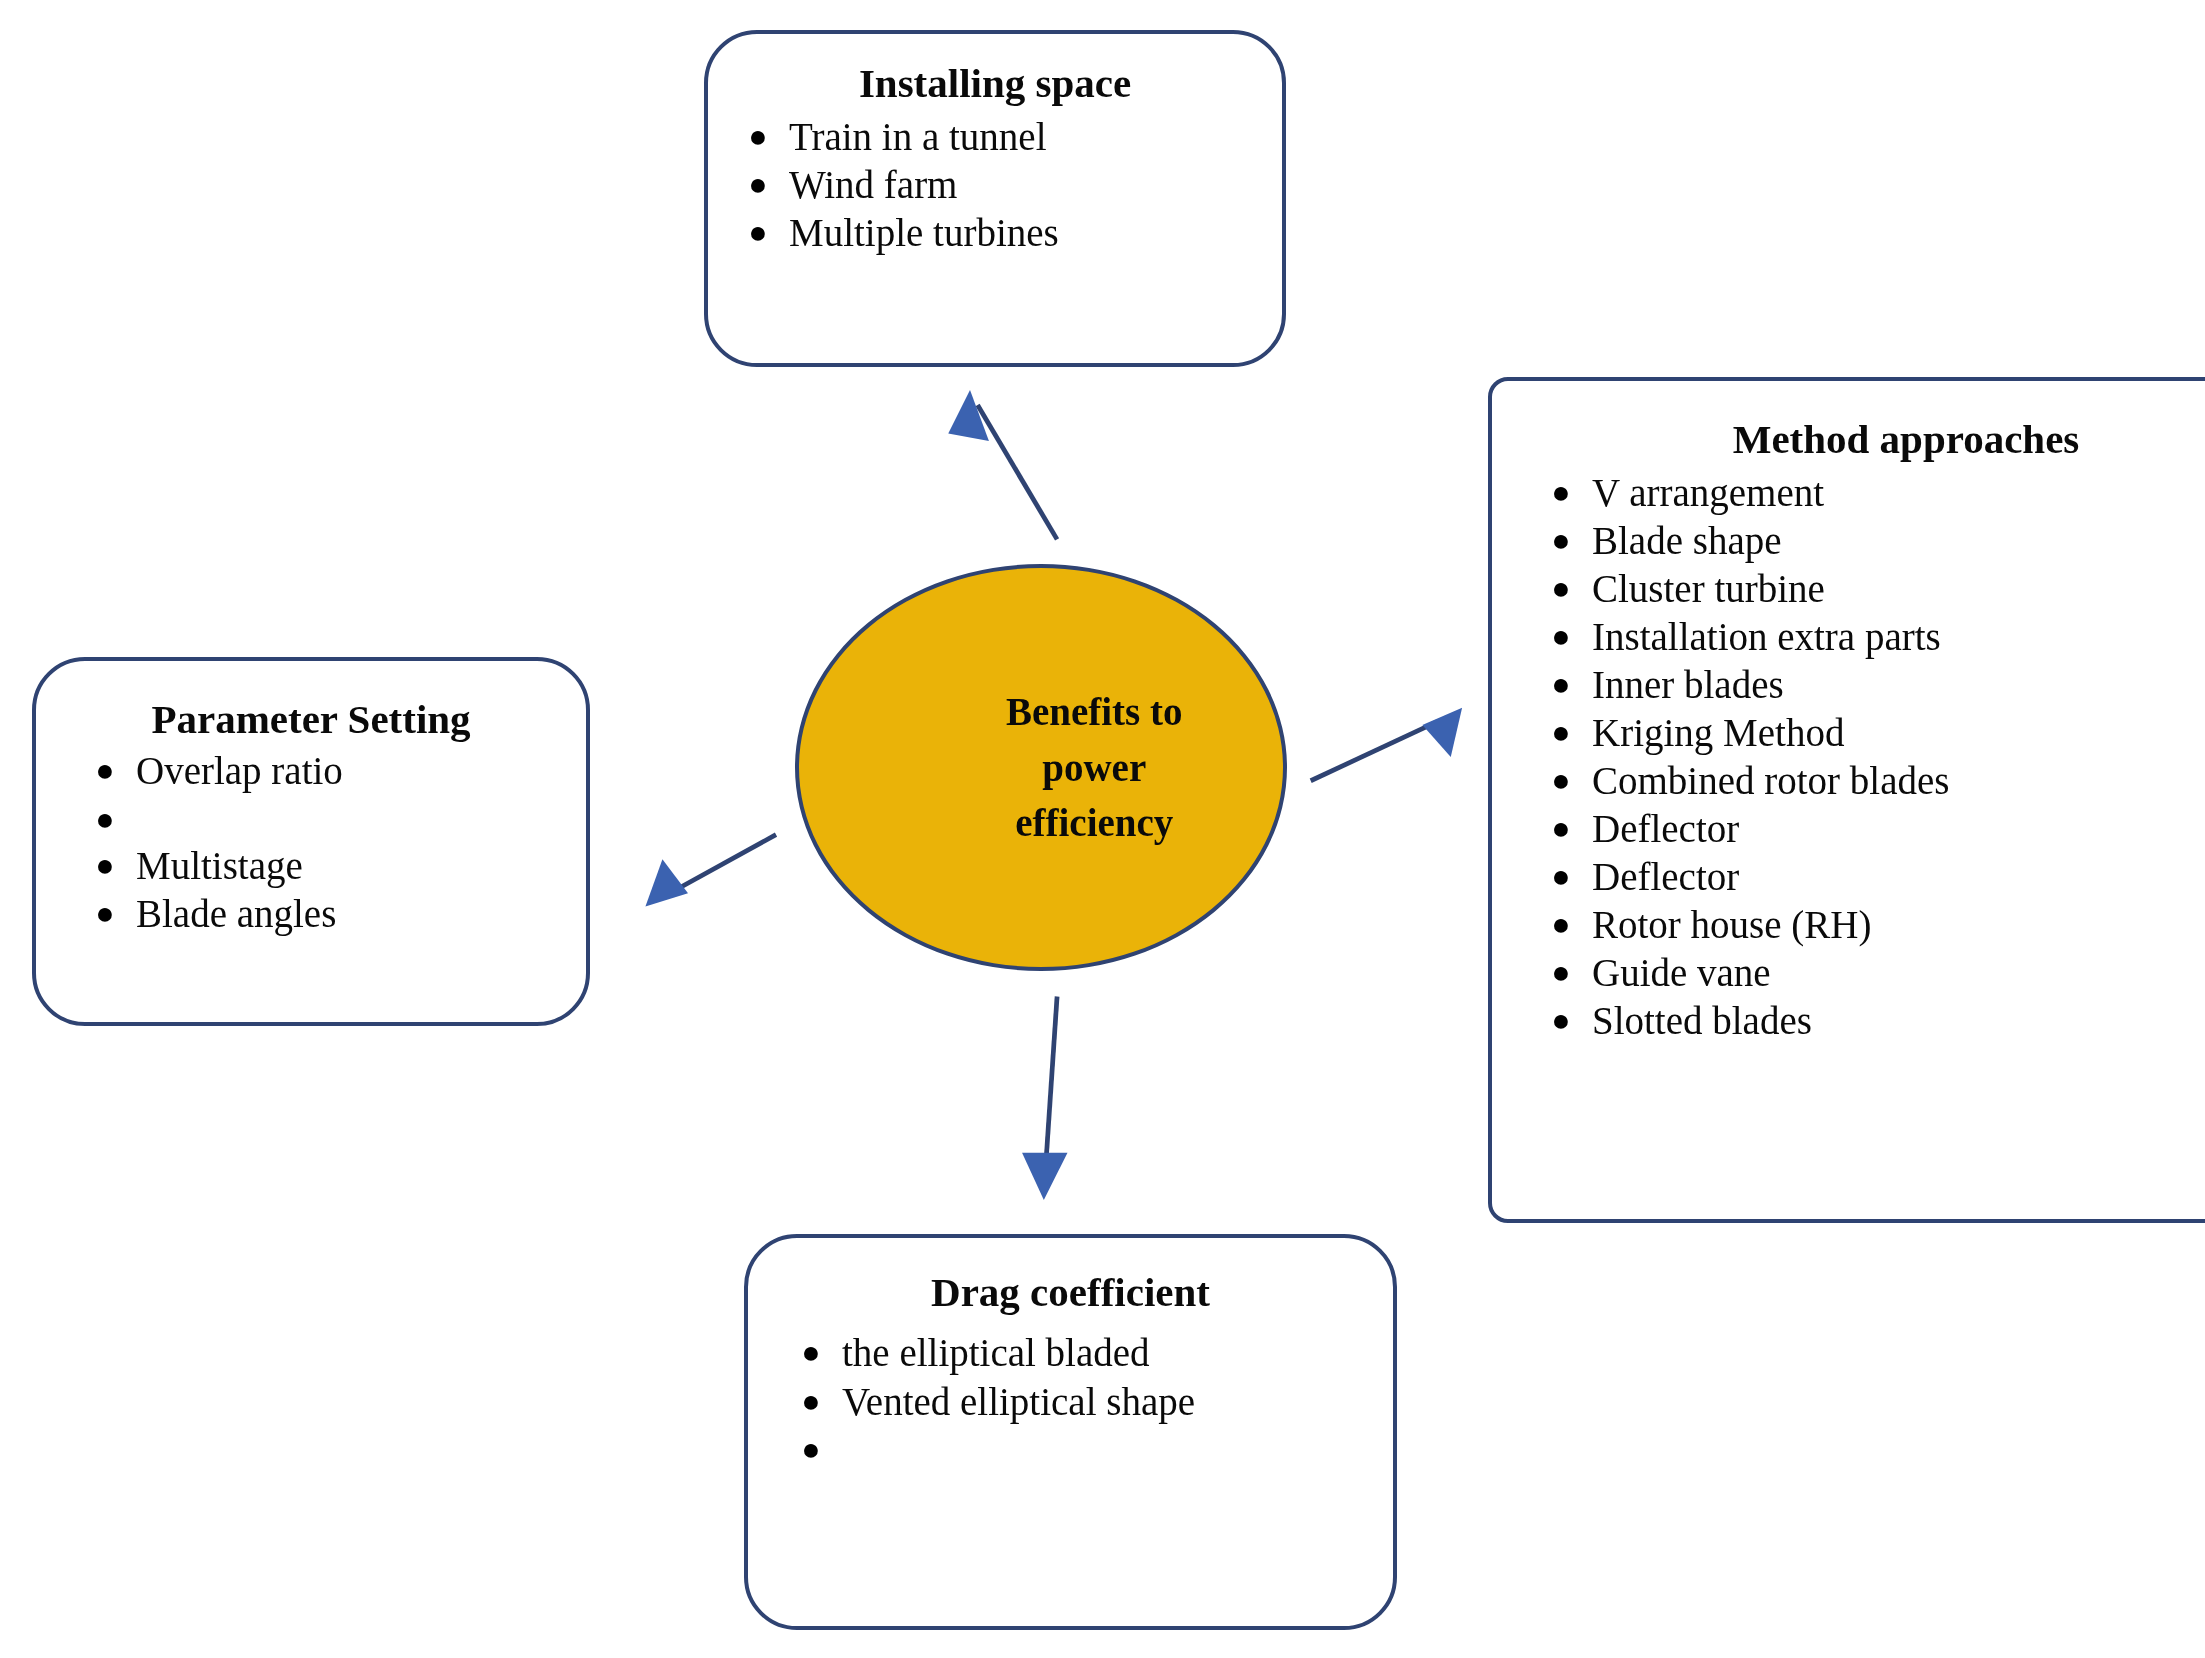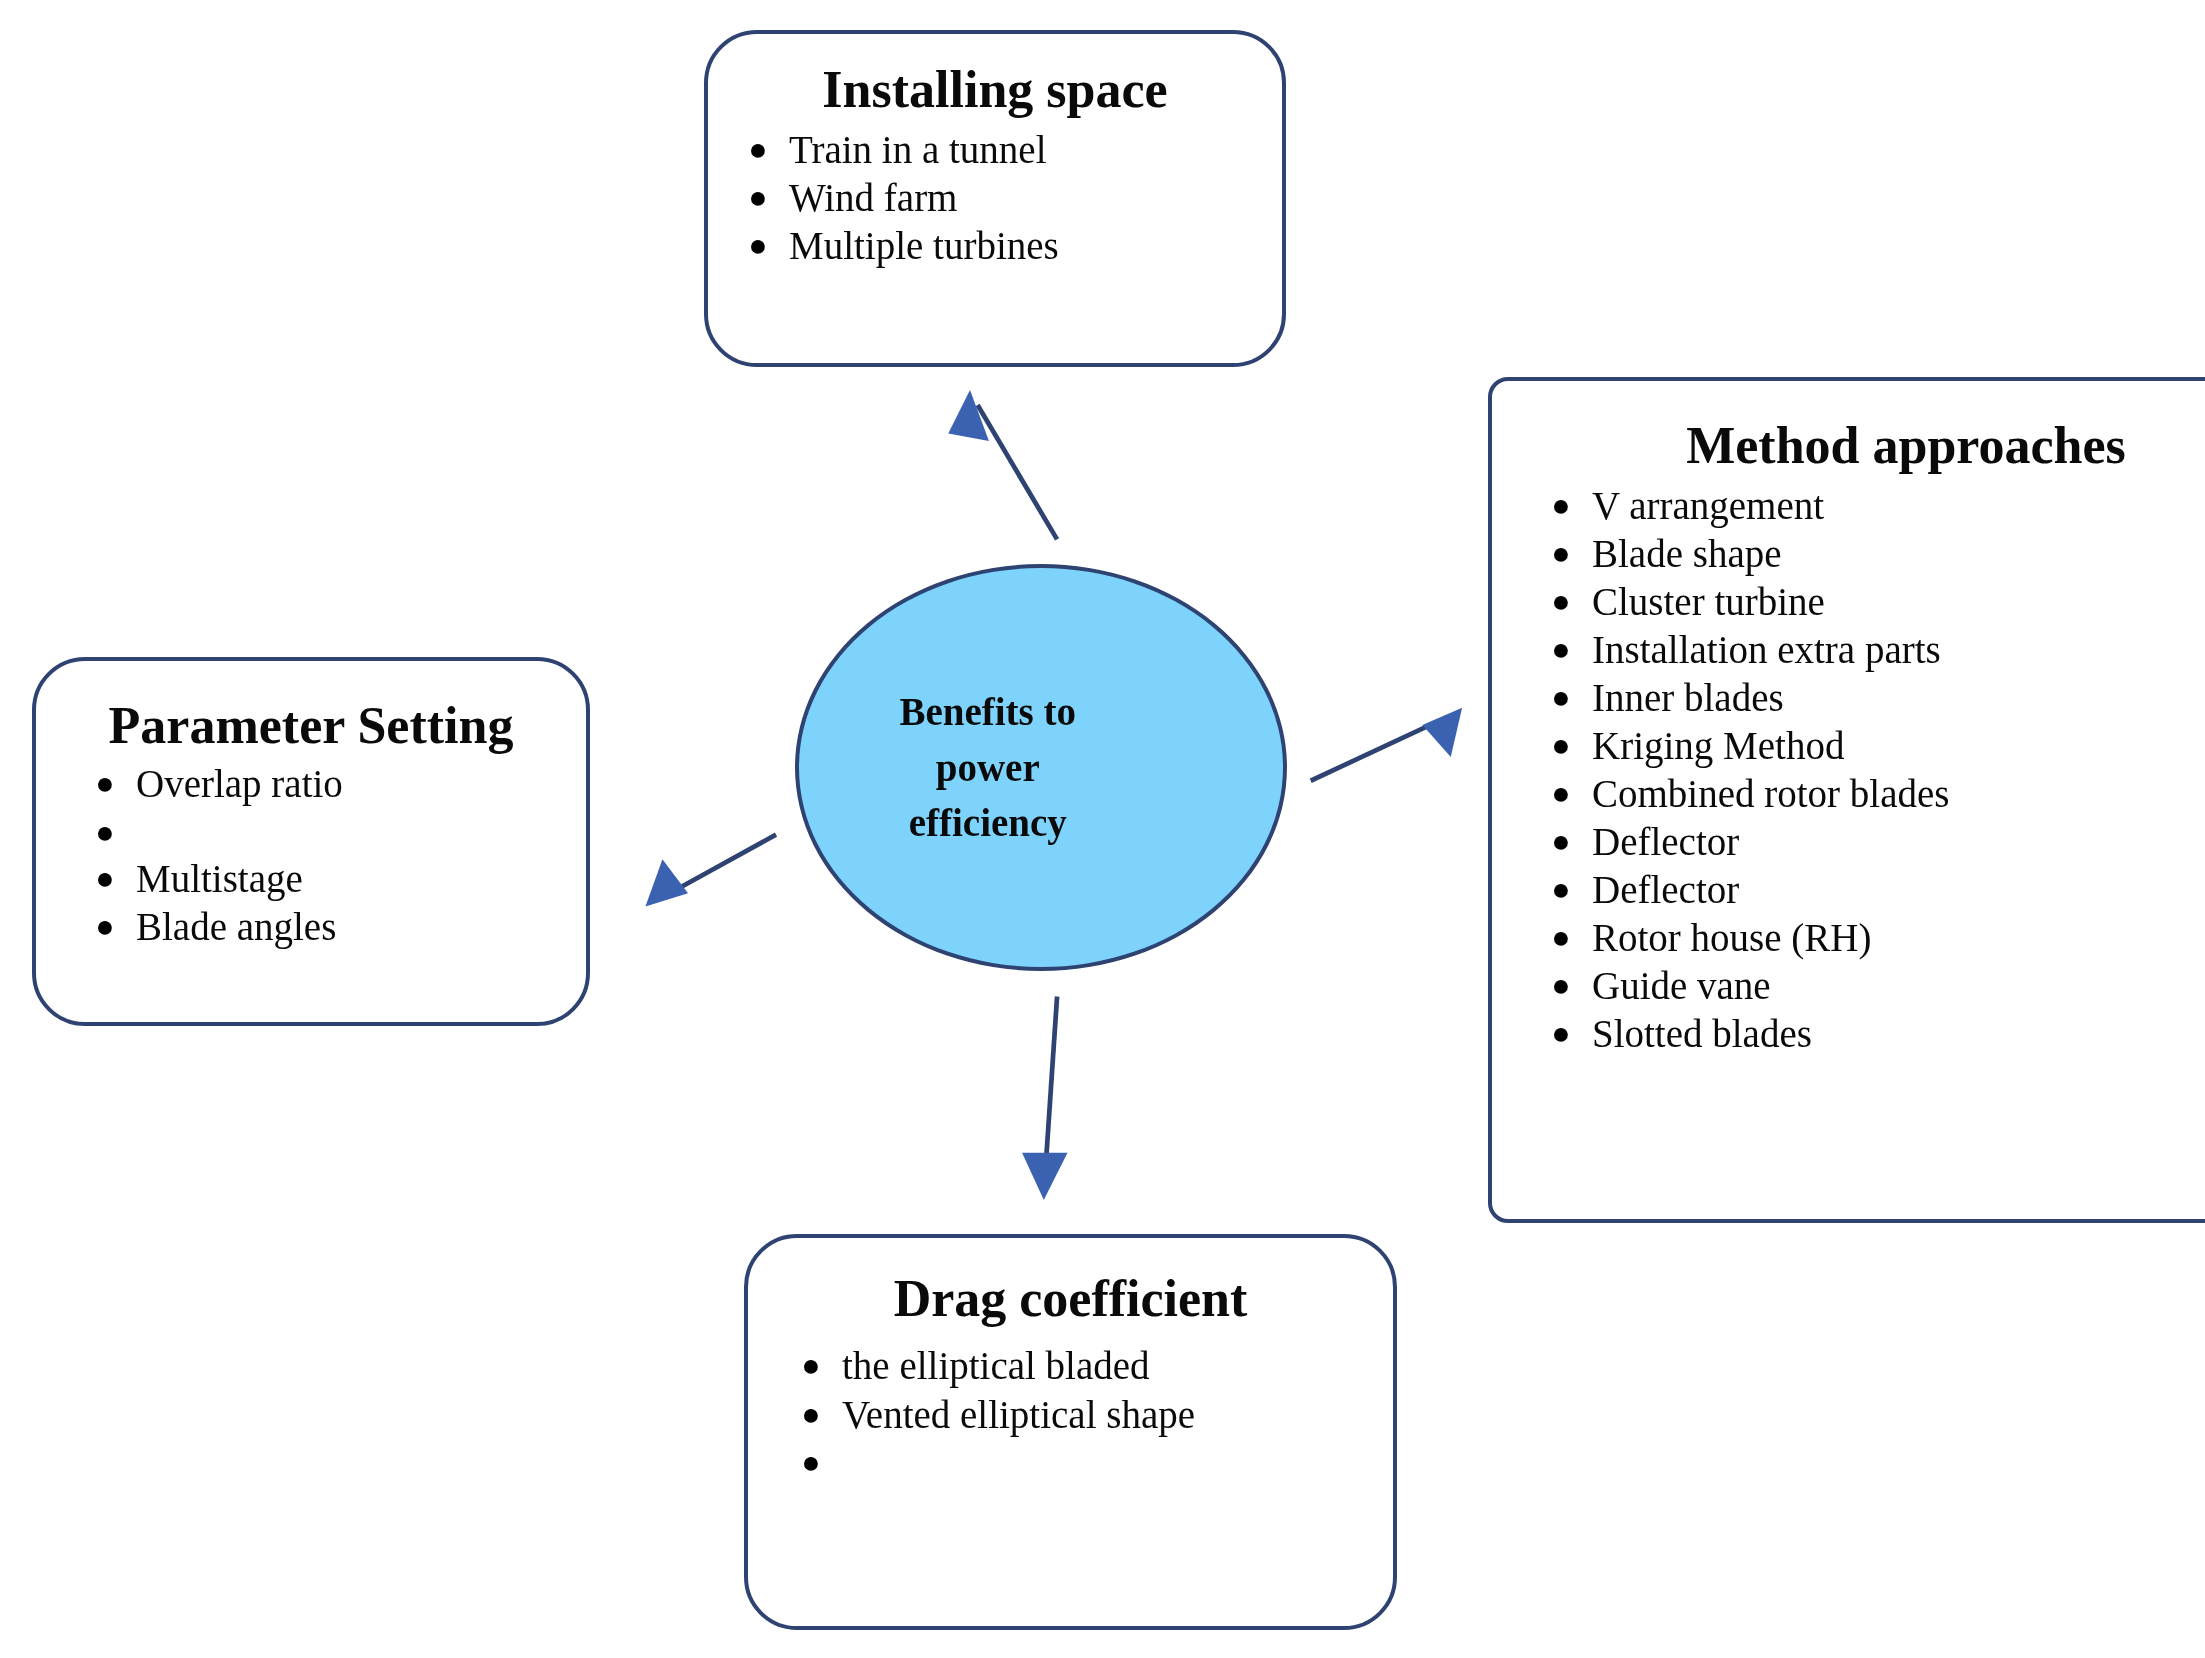--- a/index.html
+++ b/index.html
@@ -31,29 +31,29 @@
     box-sizing: border-box;
     border: 4.7px solid #2F4372;
     border-radius: 53px;
     background: #ffffff;
   }
   .node-circle {
     position: absolute;
     box-sizing: border-box;
     border: 4.7px solid #2F4372;
     border-radius: 50%;
-    background: #7dd3fc;
+    background: #eab308;
     display: flex;
     align-items: center;
-    justify-content: flex-start;
+    justify-content: flex-end;
   }
   .box-title {
     text-align: center;
     font-weight: bold;
-    font-size: 52px;
+    font-size: 41px;
     line-height: 1.18;
     color: #0a0a0a;
   }
   .bullet-list {
     list-style: none;
     margin: 0;
     padding: 0;
   }
   .bullet-item {
     display: flex;

